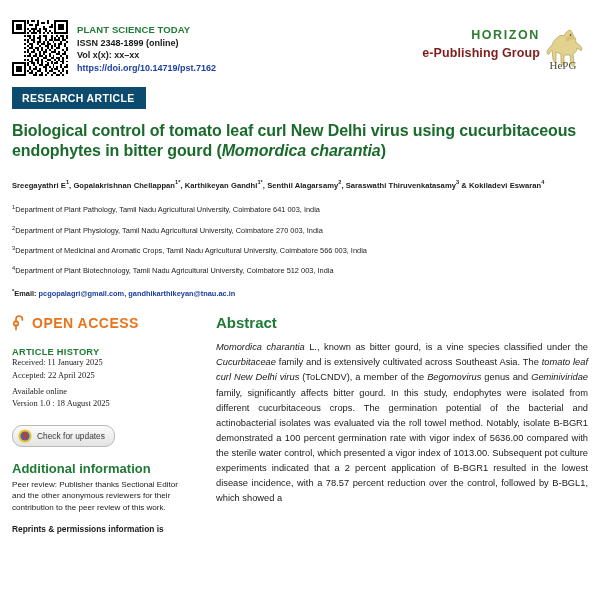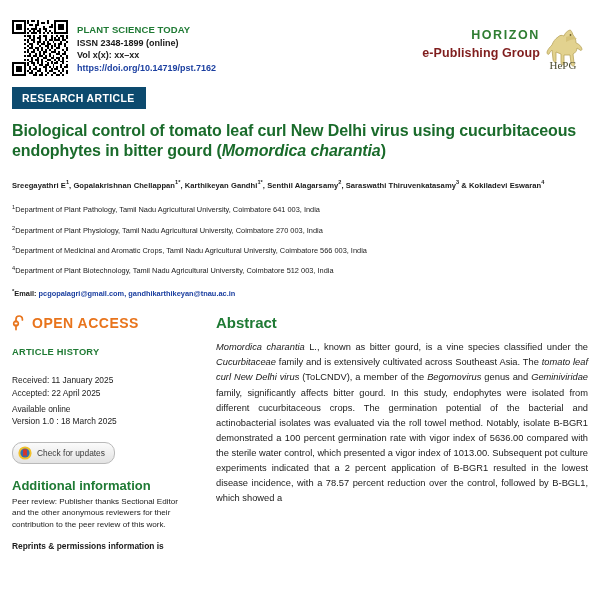--- a/index.html
+++ b/index.html
@@ -169,24 +169,25 @@
   }
 
   .sec-head {
     margin-top: 16px;
     font-size: 9.3px;
     font-weight: bold;
     color: #1f7a34;
     letter-spacing: .25px;
   }
   .hist-lines {
-    margin-top: 17px;
+    margin-top: 0;
     font-size: 8.4px;
     line-height: 1.5;
     color: #1a1a1a;
+    font-family: Liberation Serif, serif;
   }
   .hist-gap { height: 3px; }
 
   
   .crossmark {
     margin-top: 14px;
     display: inline-flex;
     align-items: center;
     gap: 5px;
     background: linear-gradient(#fbfbfb, #e3e3e3);
@@ -486,21 +487,21 @@
         </svg>
         <span class="oa-label">OPEN ACCESS</span>
       </div>
 
       <div class="sec-head">ARTICLE HISTORY</div>
       <div class="hist-lines">
         <div>Received: 11 January 2025</div>
         <div>Accepted: 22 April 2025</div>
         <div class="hist-gap"></div>
         <div>Available online</div>
-        <div>Version 1.0 : 18 March 2025</div>
+        <div>Version 1.0 : 18 August 2025</div>
       </div>
 
       <div class="crossmark">
         <svg class="cm-icon" viewBox="0 0 14 14">
           <circle cx="7" cy="7" r="6.6" fill="#f2c029"></circle>
           <circle cx="7" cy="7" r="4.6" fill="#2e6fb5"></circle>
           <path d="M5.1 3.2 h3.8 v7.6 l-1.9 -1.9 l-1.9 1.9 z" fill="#d8332a"></path>
         </svg>
         <span class="cm-label">Check for updates</span>
       </div>

